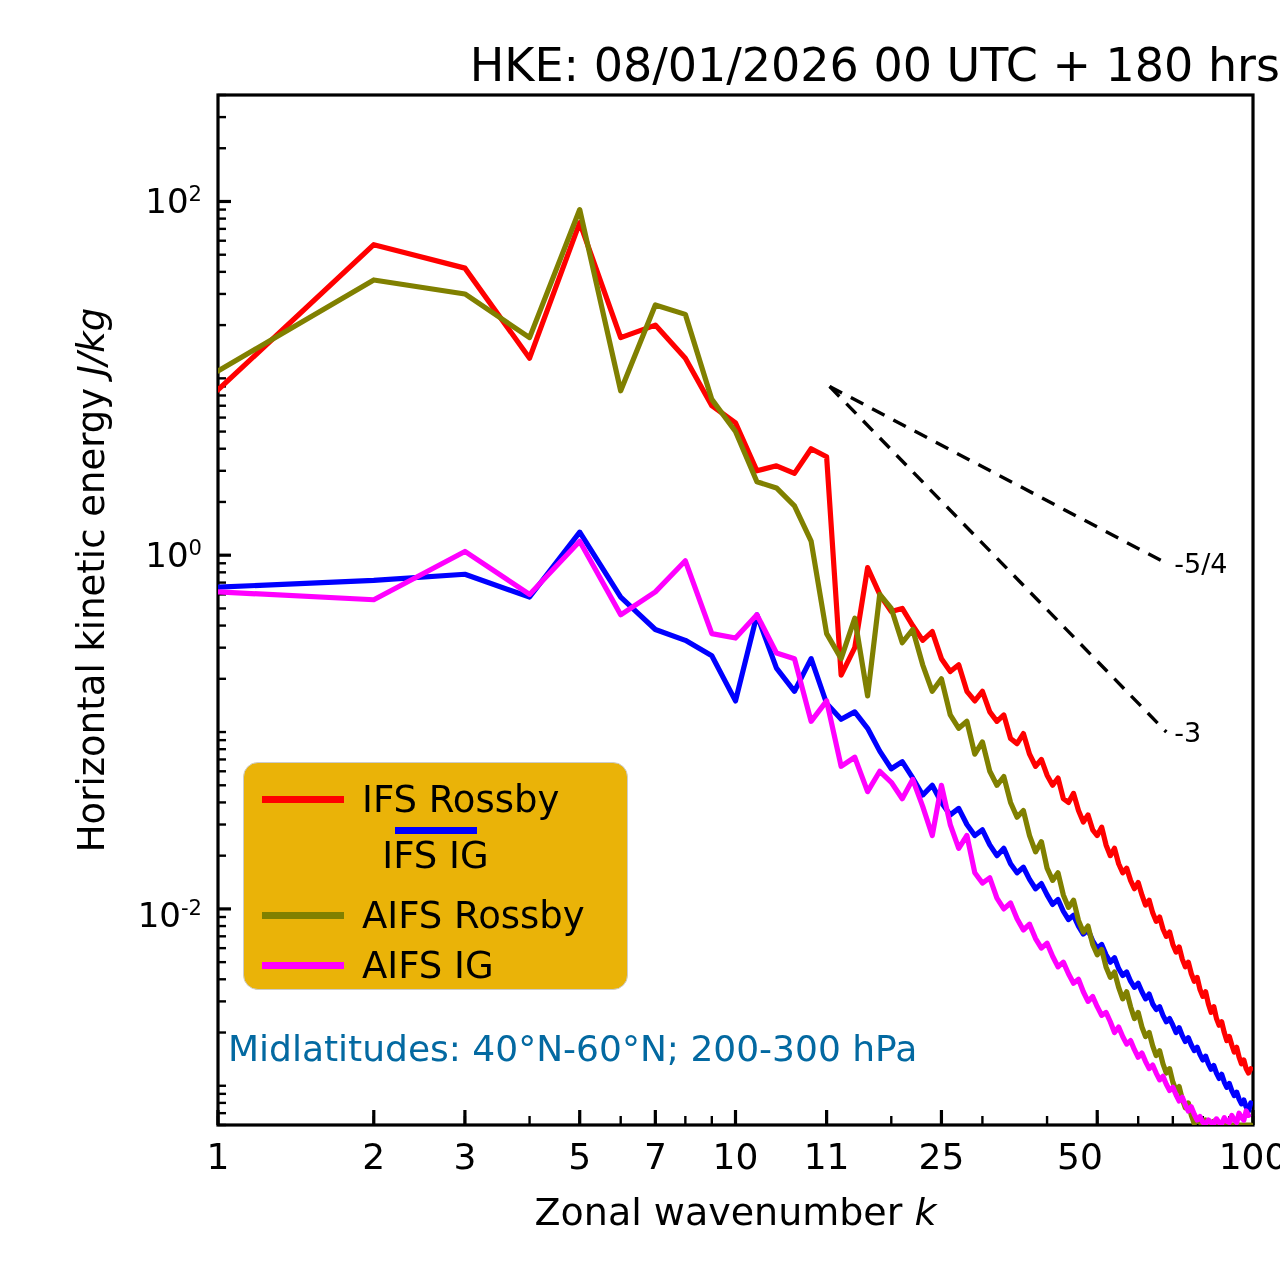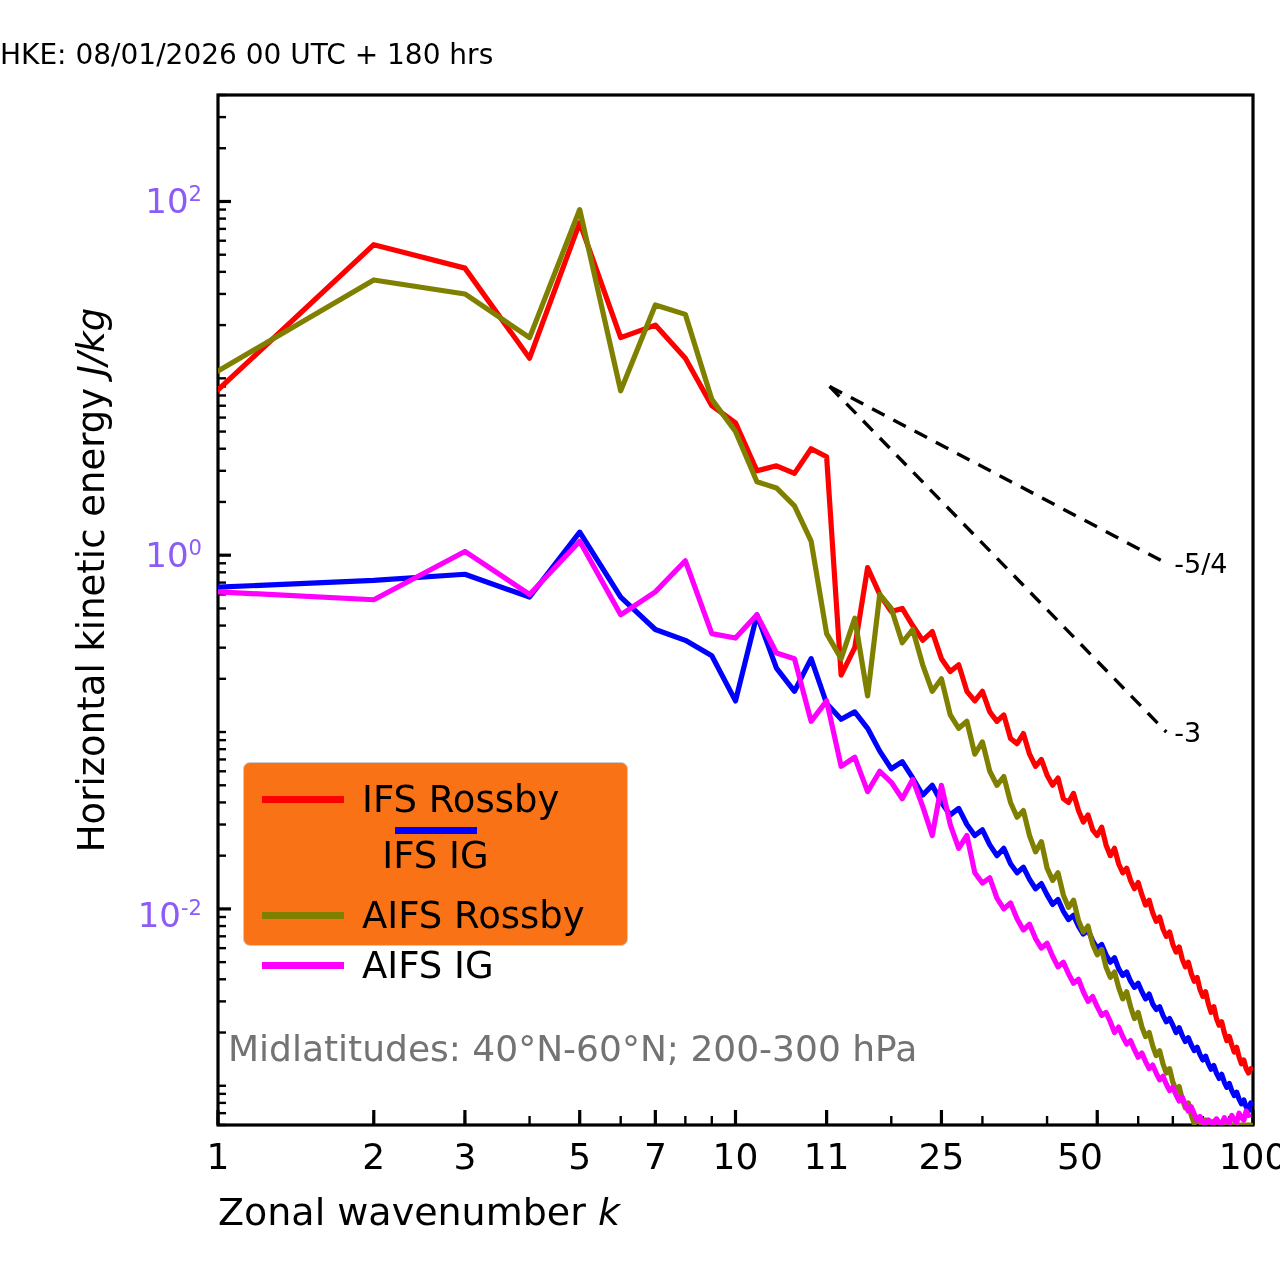--- a/index.html
+++ b/index.html
@@ -18,22 +18,22 @@
     position: absolute;
     left: 0; top: 0;
     width: 1280px;
     height: 1288px;
   }
   .title {
     position: absolute;
     left: 0;
     top: 38px;
     width: 1280px;
-    text-align: left;
-    font-size: 28px;
+    text-align: right;
+    font-size: 46px;
     color: #000000;
     letter-spacing: 0px;
     white-space: nowrap;
   }
   .ylabel {
     position: absolute;
     left: 0px;
     top: 0px;
     width: 1030px;
     transform-origin: 0 0;
@@ -42,33 +42,33 @@
     font-size: 37px;
     color: #000000;
     white-space: nowrap;
   }
   .ylabel .unit { font-style: italic; }
   .xlabel {
     position: absolute;
     left: 218px;
     top: 1190px;
     width: 1035px;
-    text-align: left;
+    text-align: center;
     font-size: 38px;
     color: #000000;
     white-space: nowrap;
   }
   .xlabel .sym { font-style: italic; }
   .ytick-label {
     position: absolute;
     right: 0;
     width: 120px;
     text-align: right;
     font-size: 34px;
-    color: #8b5cf6;
+    color: #000000;
     white-space: nowrap;
     transform: translateY(-50%);
   }
   .ytick-label sup {
     font-size: 0.62em;
     vertical-align: super;
     line-height: 0;
   }
   .xtick-label {
     position: absolute;
@@ -85,32 +85,32 @@
     font-size: 27px;
     color: #000000;
     white-space: nowrap;
     transform: translateY(-50%);
   }
   .annot {
     position: absolute;
     left: 228px;
     top: 1028px;
     font-size: 36px;
-    color: #737373;
+    color: #0369a1;
     white-space: nowrap;
   }
   #legend-box {
     position: absolute;
     left: 243px;
     top: 762px;
     width: 385px;
-    height: 184px;
-    background: #f97316;
+    height: 228px;
+    background: #eab308;
     border: 1.6px solid #cccccc;
-    border-radius: 7px;
+    border-radius: 15px;
     box-sizing: border-box;
   }
   .legend-row {
     position: absolute;
     left: 0;
     width: 100%;
     height: 60px;
     display: flex;
     align-items: center;
   }

